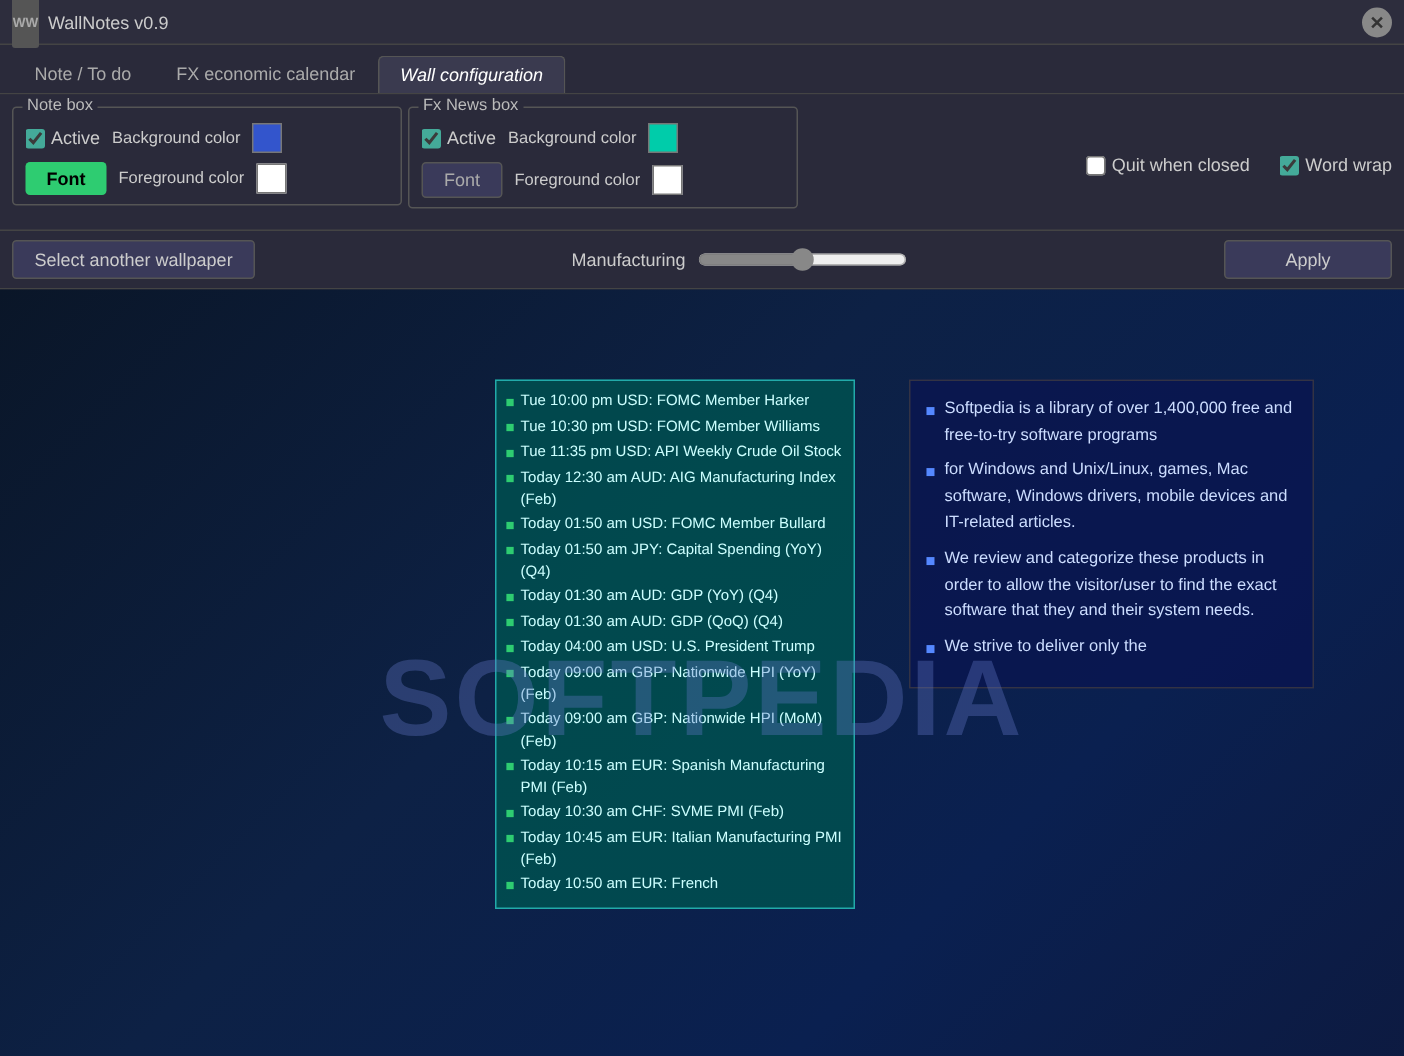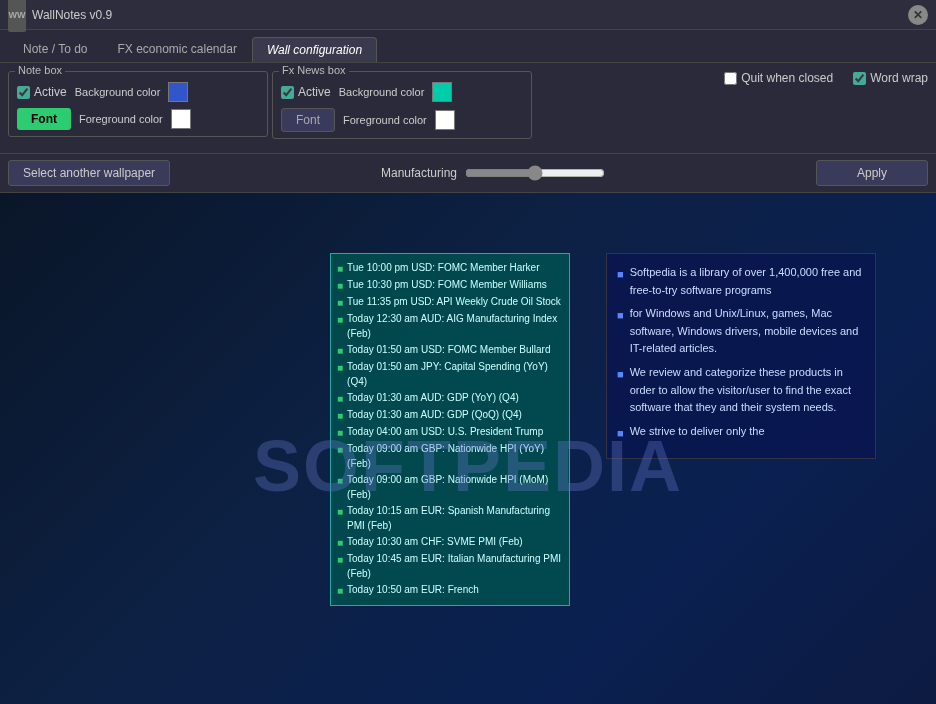--- a/index.html
+++ b/index.html
@@ -163,20 +163,21 @@
       color: #ccc;
     }
 
     .right-options {
       display: flex;
       align-items: center;
       gap: 20px;
       padding-left: 10px;
       flex: 1;
       justify-content: flex-end;
+      margin-top: 32px;
     }
 
     
     .bottom-toolbar {
       background: #2a2a3a;
       padding: 6px 8px;
       display: flex;
       align-items: center;
       border-bottom: 1px solid #444;
     }

